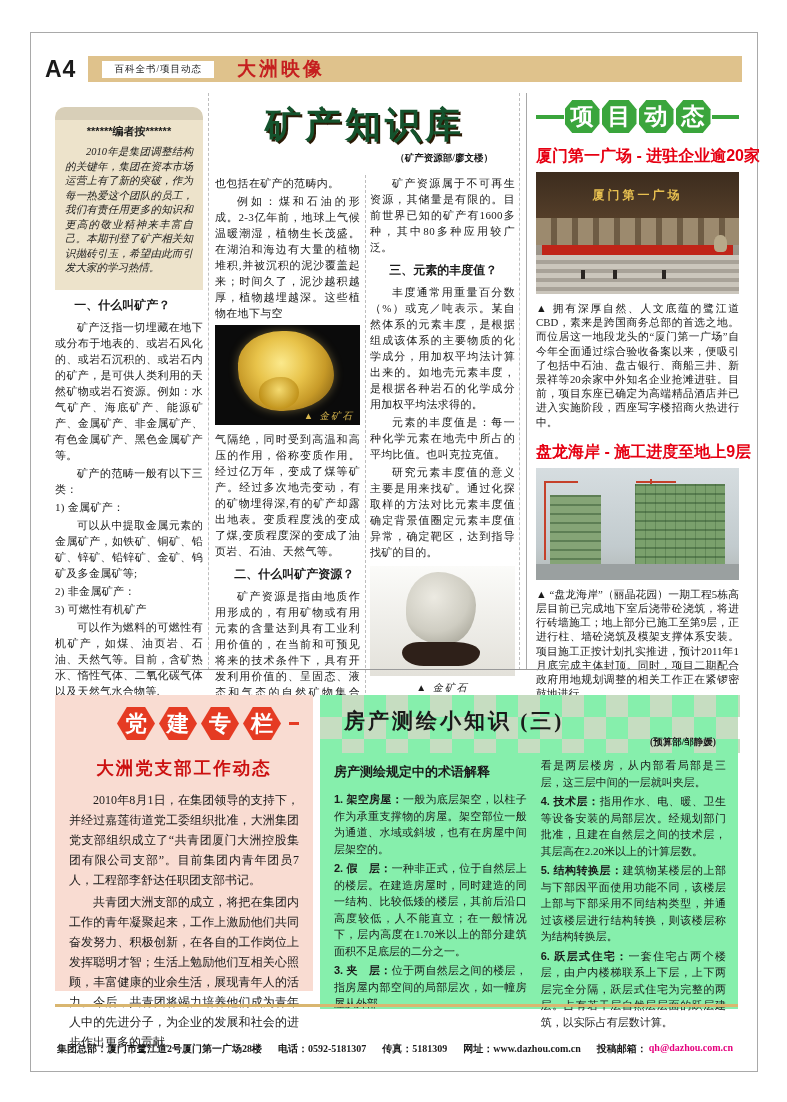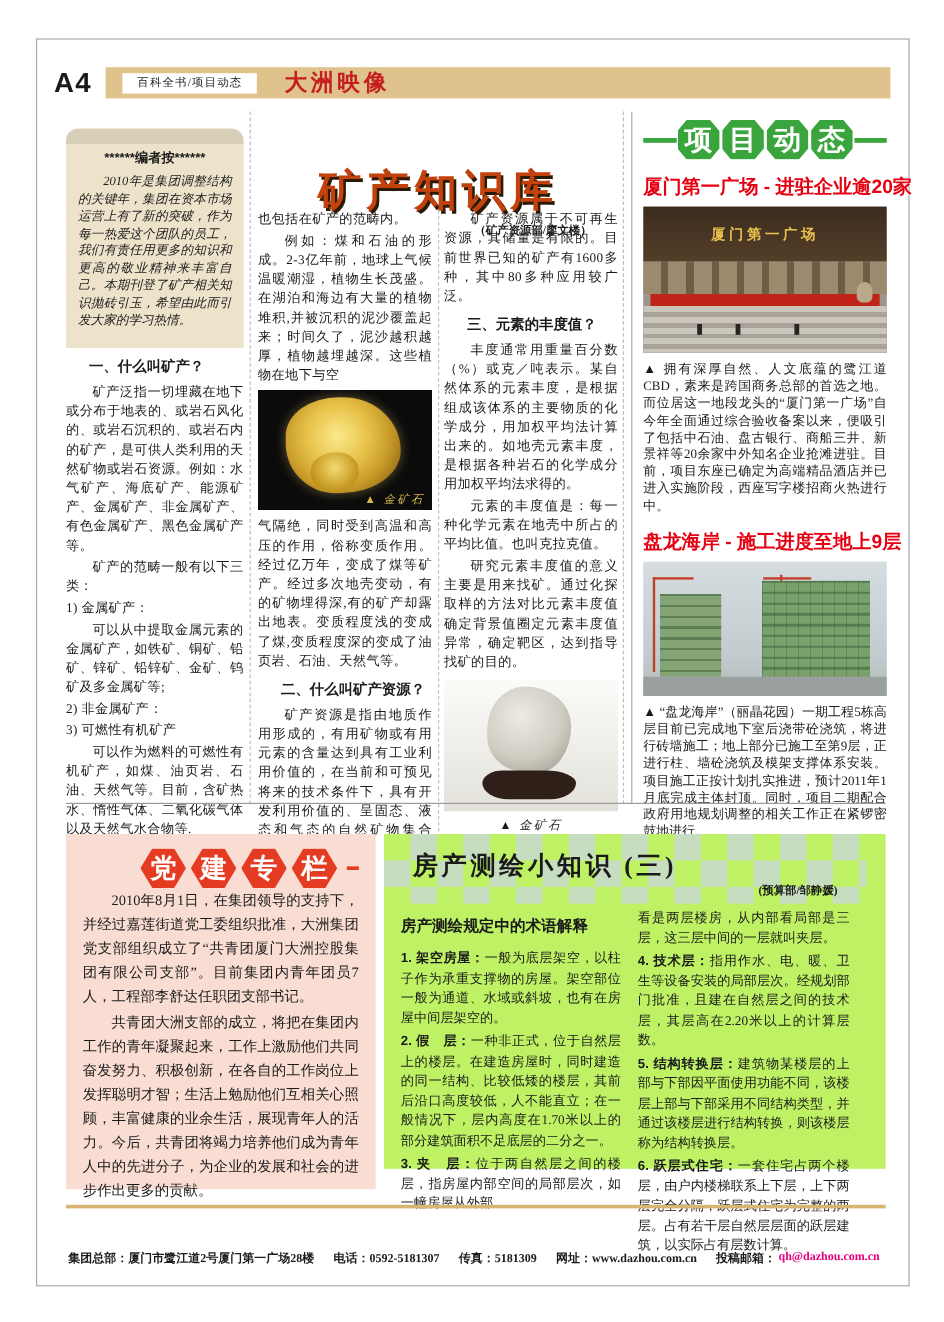--- a/index.html
+++ b/index.html
@@ -26,21 +26,21 @@
   .col p{font-size:11px;line-height:16px;text-align:justify;margin:0 0 2px 0;letter-spacing:0.3px;}
   .col p.ind{text-indent:2em;}
   .col-h{font-family:"Liberation Sans","DejaVu Sans",sans-serif;font-weight:bold;font-size:12px;margin:7px 0 5px 0;text-indent:1.6em;}
   
   .note-box{margin-top:14px;background:#ede3cb;border-radius:10px 10px 0 0;overflow:hidden;}
   .note-top{height:13px;background:#d8cfb8;border-radius:10px 10px 0 0;}
   .note-title{text-align:center;font-weight:bold;font-size:11px;padding:4px 0 2px 0;font-family:"Liberation Sans","DejaVu Sans",sans-serif;}
   .note-body{font-style:italic;font-size:10.5px;line-height:14.5px;padding:4px 10px 14px 10px;text-align:justify;text-indent:2em;}
   
   .kb-title-block{padding-top:8px;height:74px;}
-  .kb-title{text-align:center;font-family:"Liberation Sans","DejaVu Sans",sans-serif;font-weight:900;font-size:36px;letter-spacing:4px;color:#c2410c;text-shadow:2px 2px 0 #2b1a05;margin-top:34px;}
+  .kb-title{text-align:center;font-family:"Liberation Sans","DejaVu Sans",sans-serif;font-weight:900;font-size:36px;letter-spacing:4px;color:#14532d;text-shadow:2px 2px 0 #2b1a05;}
   .kb-byline{text-align:right;padding-right:22px;font-size:9.5px;font-weight:bold;margin-top:2px;}
   
   .gold-photo{height:100px;background:#0b0b0b;position:relative;margin:4px 0 6px 0;overflow:hidden;}
   .gold-blob{position:absolute;left:16%;top:6%;width:66%;height:80%;
     background:radial-gradient(circle at 45% 40%, #fbe98c 0%, #e8c34a 35%, #c79a28 62%, #7d5a10 92%);
     border-radius:48% 52% 55% 45% / 42% 58% 46% 54%;box-shadow:0 0 10px rgba(255,220,120,.35);}
   .gold-blob2{position:absolute;left:30%;top:52%;width:28%;height:32%;
     background:radial-gradient(circle at 50% 40%, #f4da70, #b8860b 85%);border-radius:55% 45% 50% 50%/50% 50% 55% 45%;}
   .gold-caption{position:absolute;right:6px;bottom:2px;color:#d9b84e;font-size:9.5px;font-style:italic;letter-spacing:2px;}
   
@@ -88,21 +88,21 @@
   
   .party-box{position:absolute;left:55px;top:695px;width:258px;height:296px;background:#f9dcd2;box-sizing:border-box;padding:12px 14px 0 14px;}
   .party-banner{display:flex;align-items:center;padding-left:46px;}
   .party-tile{width:38px;height:33px;background:#e53b23;color:#fff;display:flex;align-items:center;justify-content:center;
     font-family:"Liberation Sans","DejaVu Sans",sans-serif;font-weight:bold;font-size:22px;margin:0 2px;
     clip-path:polygon(26% 0,74% 0,100% 50%,74% 100%,26% 100%,0 50%);}
   .party-line{flex:1;height:3px;background:#e53b23;margin-left:6px;}
   .party-title{text-align:center;color:#cc1111;font-weight:bold;font-size:17.5px;letter-spacing:2px;margin:16px 0 10px 0;}
   .party-box p{font-size:12px;line-height:20px;text-align:justify;text-indent:2em;margin:0 0 2px 0;}
   
-  .sv-box{position:absolute;left:320px;top:695px;width:418px;height:279px;background:#bef264;box-sizing:border-box;padding:8px 30px 0 14px;}
+  .sv-box{position:absolute;left:320px;top:695px;width:418px;height:314px;background:#86efac;box-sizing:border-box;padding:8px 12px 0 14px;}
   .sv-head{margin:-8px -14px 0 -14px;padding:12px 24px 4px 24px;
     background-image:
       linear-gradient(45deg,#c6ddc1 25%,transparent 25%,transparent 75%,#c6ddc1 75%),
       linear-gradient(45deg,#c6ddc1 25%,transparent 25%,transparent 75%,#c6ddc1 75%);
     background-size:44px 44px;background-position:0 0,22px 22px;}
   .sv-title{font-weight:bold;font-size:21px;letter-spacing:3px;}
   .sv-byline{text-align:right;font-size:9.5px;font-weight:bold;margin-top:1px;}
   .sv-cols{display:flex;gap:14px;margin-top:4px;}
   .sv-left{flex:1.04;min-width:0;}
   .sv-right{flex:1;min-width:0;}
@@ -224,20 +224,21 @@
 <div class="main-divider"></div>
 
 <div class="party-box">
   <div class="party-banner">
     <div class="party-tile">党</div>
     <div class="party-tile">建</div>
     <div class="party-tile">专</div>
     <div class="party-tile">栏</div>
     <div class="party-line"></div>
   </div>
+  <div class="party-title">大洲党支部工作动态</div>
   <p>2010年8月1日，在集团领导的支持下，并经过嘉莲街道党工委组织批准，大洲集团党支部组织成立了“共青团厦门大洲控股集团有限公司支部”。目前集团内青年团员7人，工程部李舒达任职团支部书记。</p>
   <p>共青团大洲支部的成立，将把在集团内工作的青年凝聚起来，工作上激励他们共同奋发努力、积极创新，在各自的工作岗位上发挥聪明才智；生活上勉励他们互相关心照顾，丰富健康的业余生活，展现青年人的活力。今后，共青团将竭力培养他们成为青年人中的先进分子，为企业的发展和社会的进步作出更多的贡献。</p>
 </div>
 
 <div class="sv-box">
   <div class="sv-head">
     <div class="sv-title">房产测绘小知识 (三)</div>
     <div class="sv-byline">(预算部/邹静媛)</div>
   </div>
   <div class="sv-cols">

